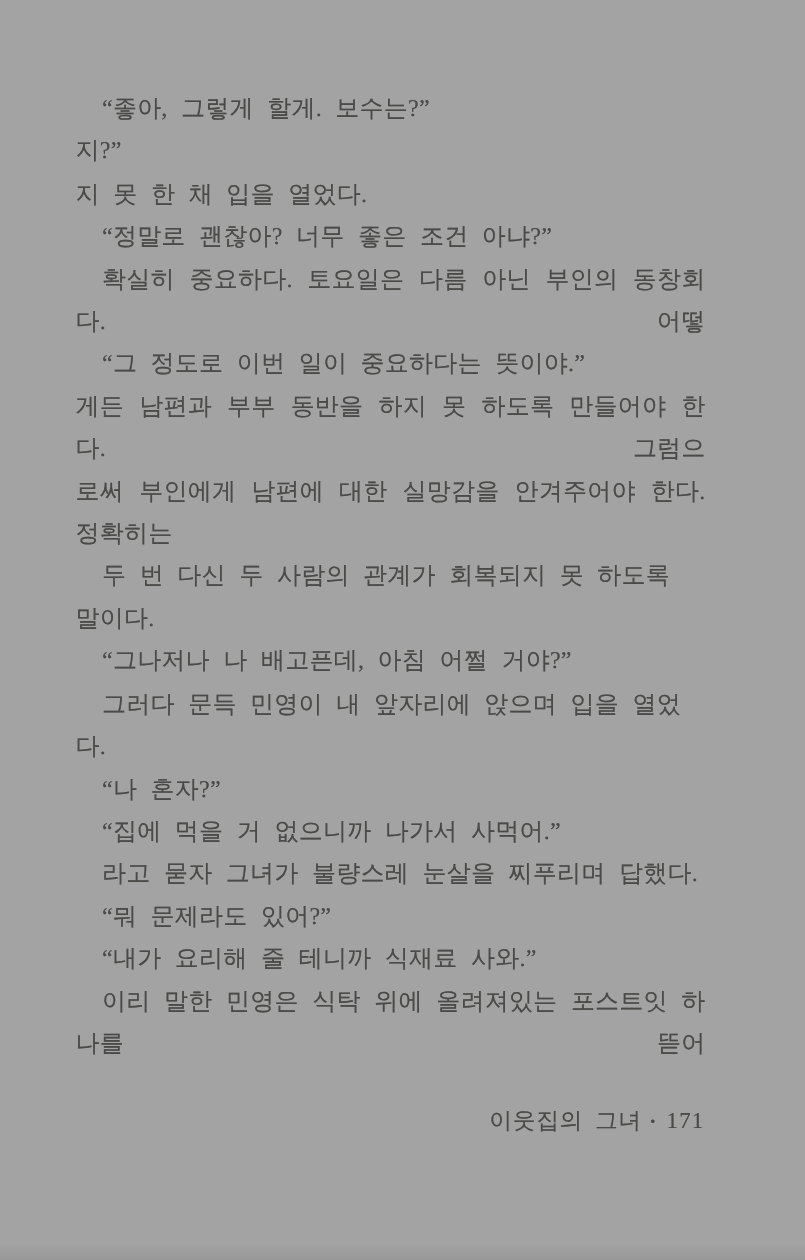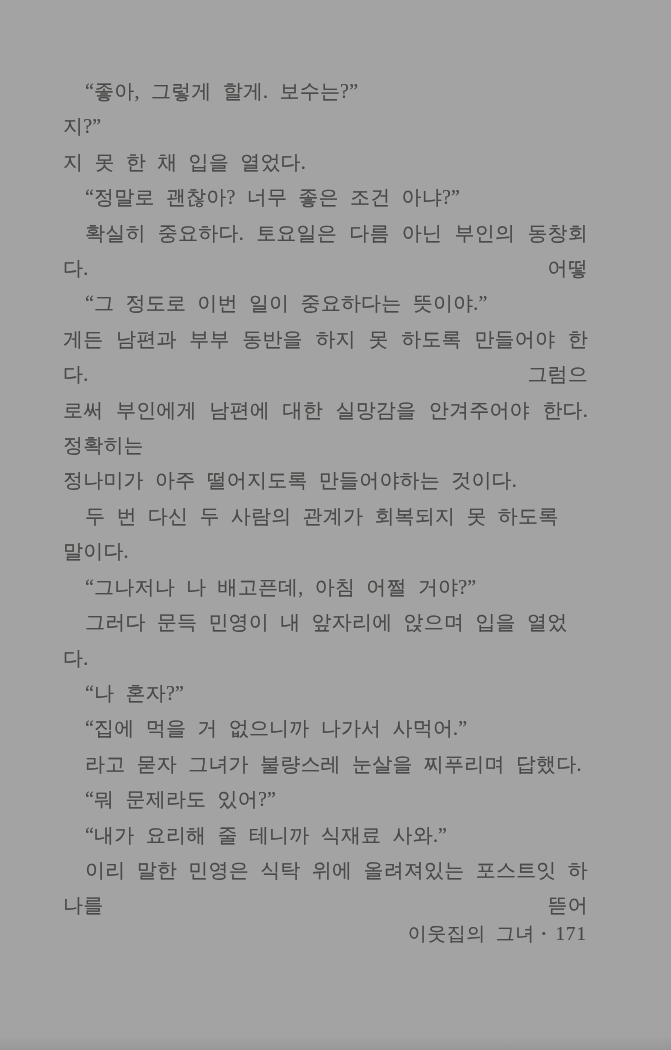--- a/index.html
+++ b/index.html
@@ -76,21 +76,20 @@
 <div class="page">
   <div class="text-block">
     <p class="line indent">“좋아, 그렇게 할게. 보수는?”</p>
     <p class="line">지?”</p>
     <p class="line">지 못 한 채 입을 열었다.</p>
     <p class="line indent">“정말로 괜찮아? 너무 좋은 조건 아냐?”</p>
     <p class="line indent j">확실히 중요하다. 토요일은 다름 아닌 부인의 동창회다. 어떻</p>
     <p class="line indent">“그 정도로 이번 일이 중요하다는 뜻이야.”</p>
     <p class="line j">게든 남편과 부부 동반을 하지 못 하도록 만들어야 한다. 그럼으</p>
     <p class="line j">로써 부인에게 남편에 대한 실망감을 안겨주어야 한다. 정확히는</p>
-    <p class="line">정나미가 아주 떨어지도록 만들어야하는 것이다.</p>
     <p class="line indent">두 번 다신 두 사람의 관계가 회복되지 못 하도록 말이다.</p>
     <p class="line indent">“그나저나 나 배고픈데, 아침 어쩔 거야?”</p>
     <p class="line indent">그러다 문득 민영이 내 앞자리에 앉으며 입을 열었다.</p>
     <p class="line indent">“나 혼자?”</p>
     <p class="line indent">“집에 먹을 거 없으니까 나가서 사먹어.”</p>
     <p class="line indent">라고 묻자 그녀가 불량스레 눈살을 찌푸리며 답했다.</p>
     <p class="line indent">“뭐 문제라도 있어?”</p>
     <p class="line indent">“내가 요리해 줄 테니까 식재료 사와.”</p>
     <p class="line indent j"><span>이리 말한 민영은 식탁 위에 올려져있는 </span><span class="u">포스트잇</span><span> 하나를 뜯어</span></p>
 

